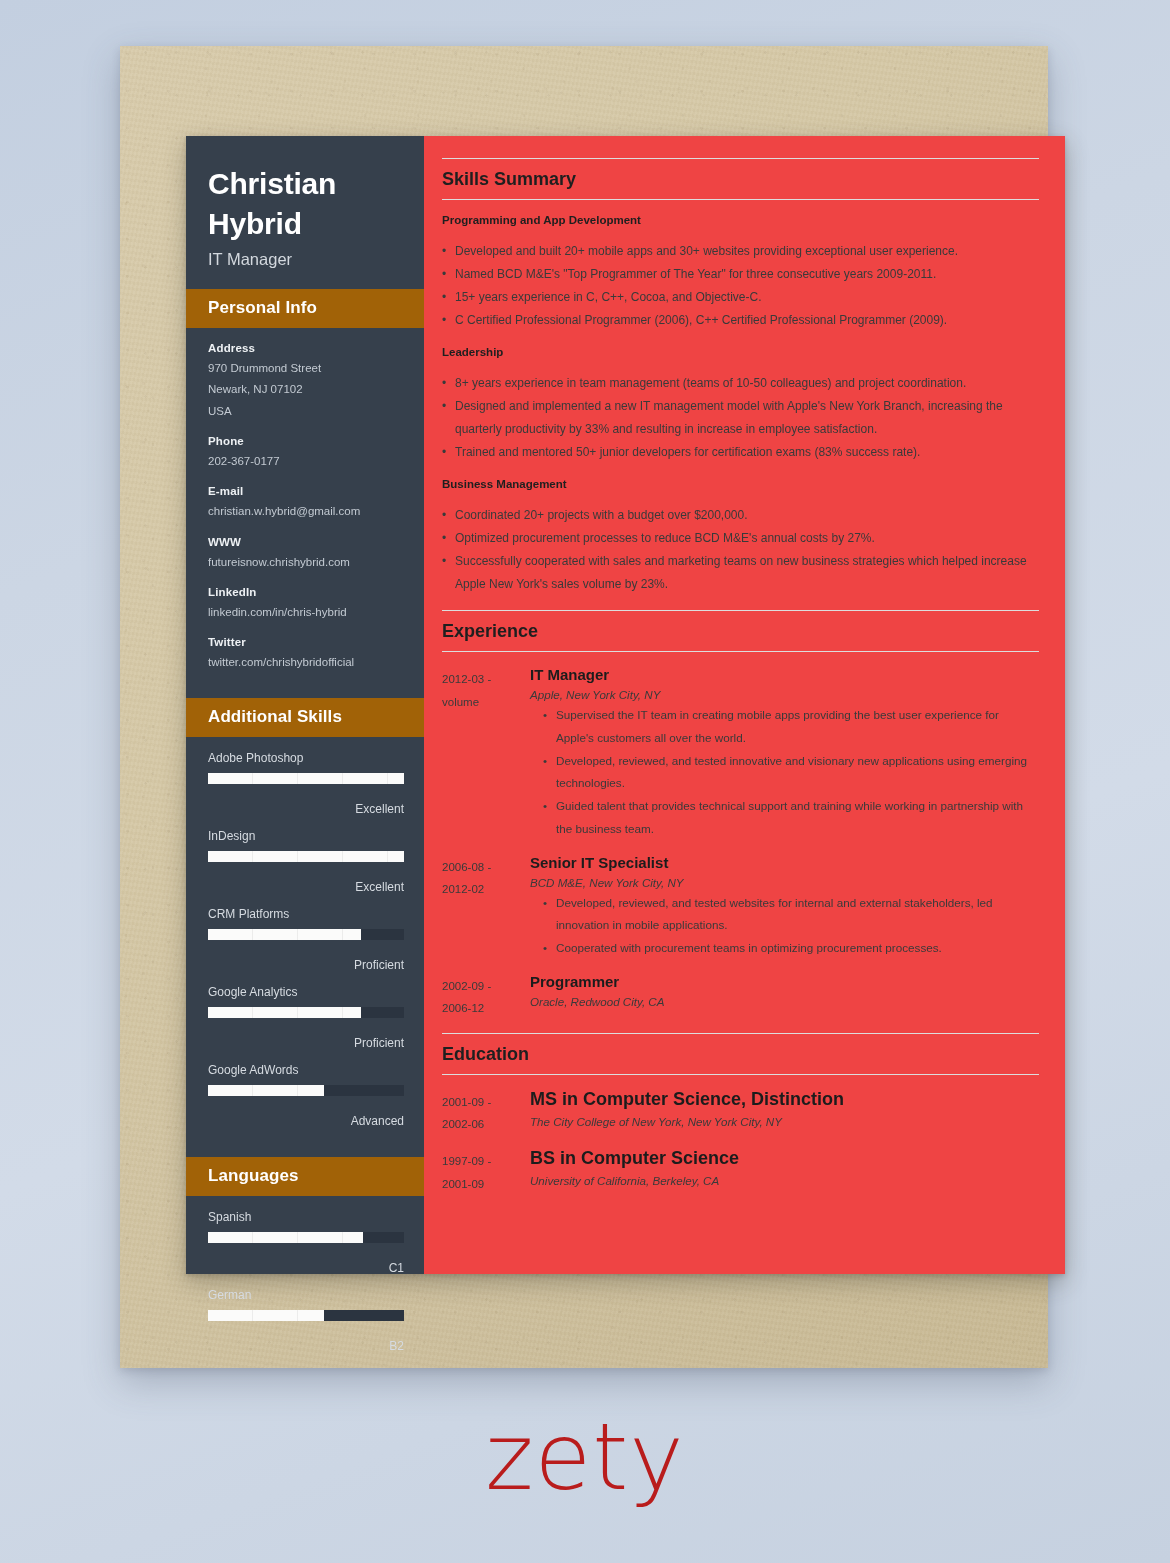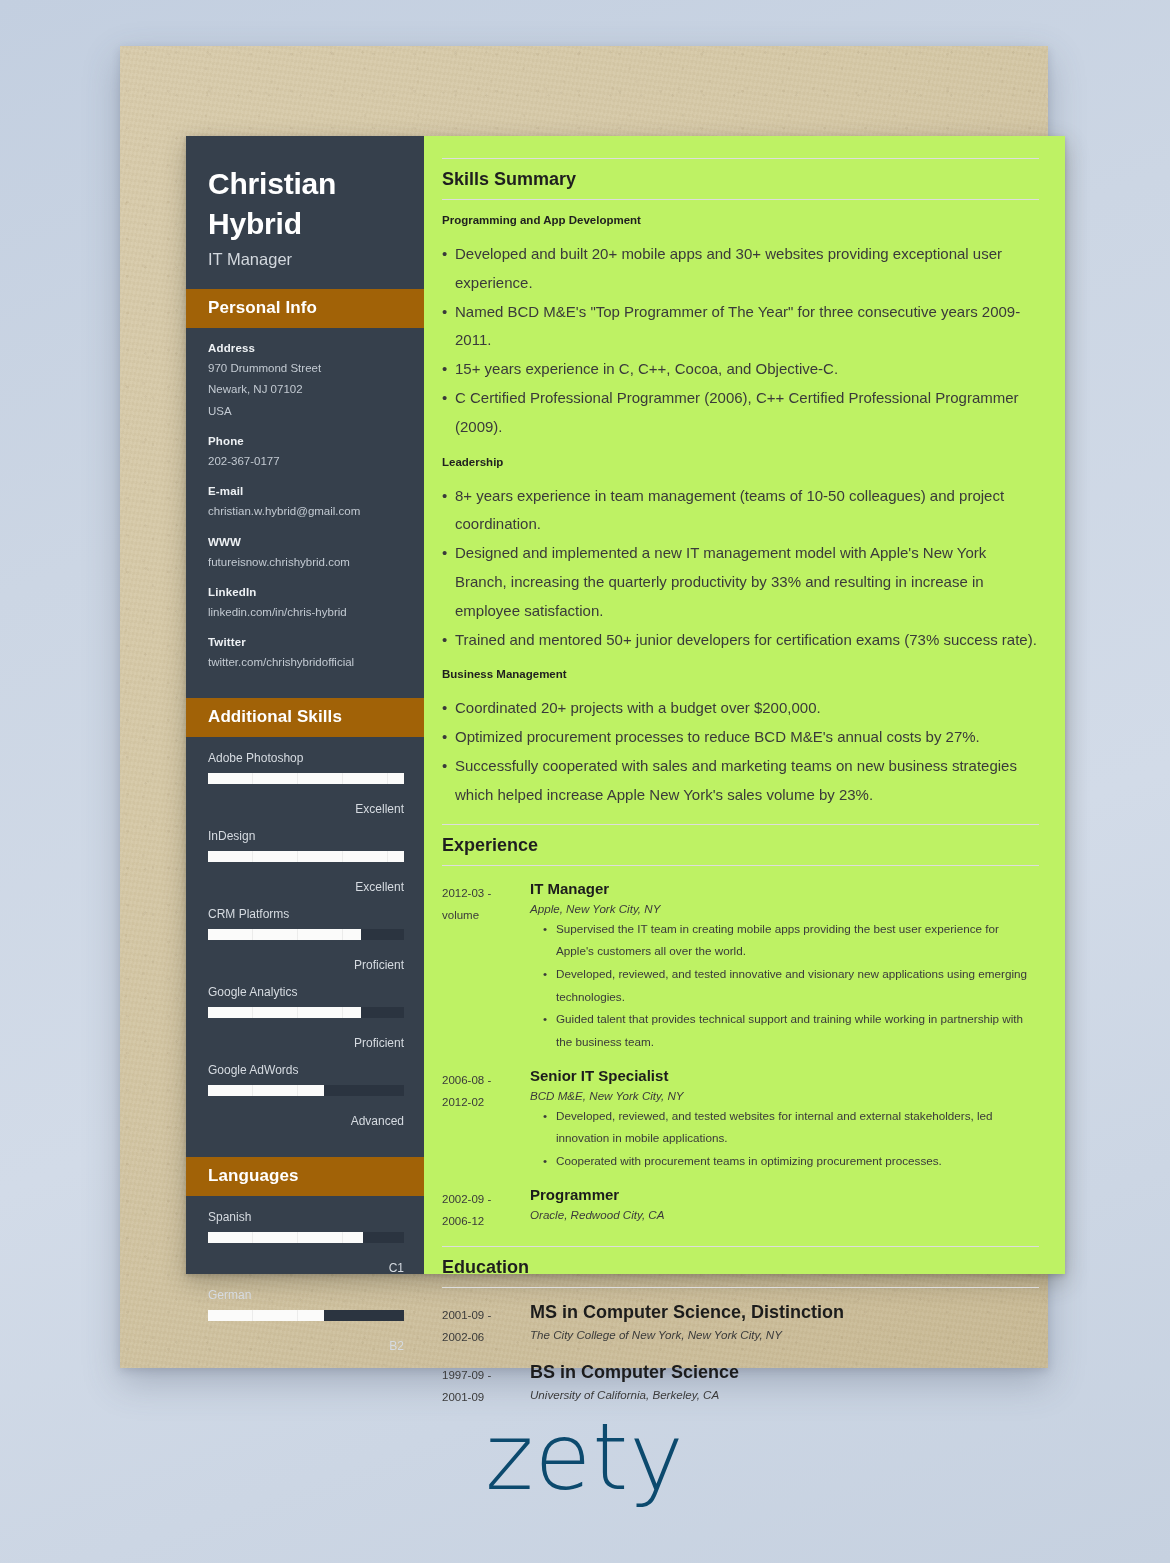--- a/index.html
+++ b/index.html
@@ -132,21 +132,21 @@
     font-size: 12px;
     color: #d6dbe1;
     text-align: right;
     margin-top: 18px;
   }
 
   
   .main {
     flex: 1;
     padding: 22px 26px 20px 18px;
-    background: #bef264;
+    background: #ef4444;
     color: #2c2c2c;
   }
   .main-sec-title {
     font-size: 18px;
     font-weight: bold;
     color: #1f1f1f;
     padding: 4px 0 9px 0;
     border-top: 1px solid #dddddd;
     border-bottom: 1px solid #dddddd;
     margin-bottom: 14px;
@@ -157,21 +157,21 @@
   .sub-head {
     font-size: 11.5px;
     font-weight: bold;
     color: #1f1f1f;
     margin: 14px 0 14px 0;
   }
   ul.bullets { list-style: none; margin: 0 0 14px 0; }
   ul.bullets li {
     position: relative;
     padding-left: 13px;
-    font-size: 15px;
+    font-size: 12px;
     line-height: 1.92;
     color: #3a3a3a;
   }
   ul.bullets li::before {
     content: "•";
     position: absolute;
     left: 0; top: 0;
     color: #3a3a3a;
   }
 
@@ -219,21 +219,21 @@
 
   
   .brand {
     position: absolute;
     left: 0; right: 0;
     top: 1412px;
     text-align: center;
     font-family: "DejaVu Sans", sans-serif;
     font-size: 92px;
     line-height: 1;
-    color: #0c4a6e;
+    color: #b91c1c;
     font-weight: 300;
     letter-spacing: 1px;
   }
 </style>
 </head>
 <body>
 
 <div class="board">
   <div class="board-grain"></div>
   <div class="board-fibers"></div>
@@ -355,21 +355,21 @@
         <li>15+ years experience in C, C++, Cocoa, and Objective-C.</li>
         <li>C Certified Professional Programmer (2006), C++ Certified Professional Programmer (2009).</li>
       </ul>
     </div>
 
     <div>
       <div class="sub-head">Leadership</div>
       <ul class="bullets">
         <li>8+ years experience in team management (teams of 10-50 colleagues) and project coordination.</li>
         <li>Designed and implemented a new IT management model with Apple's New York Branch, increasing the quarterly productivity by 33% and resulting in increase in employee satisfaction.</li>
-        <li>Trained and mentored 50+ junior developers for certification exams (73% success rate).</li>
+        <li>Trained and mentored 50+ junior developers for certification exams (83% success rate).</li>
       </ul>
     </div>
 
     <div>
       <div class="sub-head">Business Management</div>
       <ul class="bullets">
         <li>Coordinated 20+ projects with a budget over $200,000.</li>
         <li>Optimized procurement processes to reduce BCD M&amp;E's annual costs by 27%.</li>
         <li>Successfully cooperated with sales and marketing teams on new business strategies which helped increase Apple New York's sales volume by 23%.</li>
       </ul>

